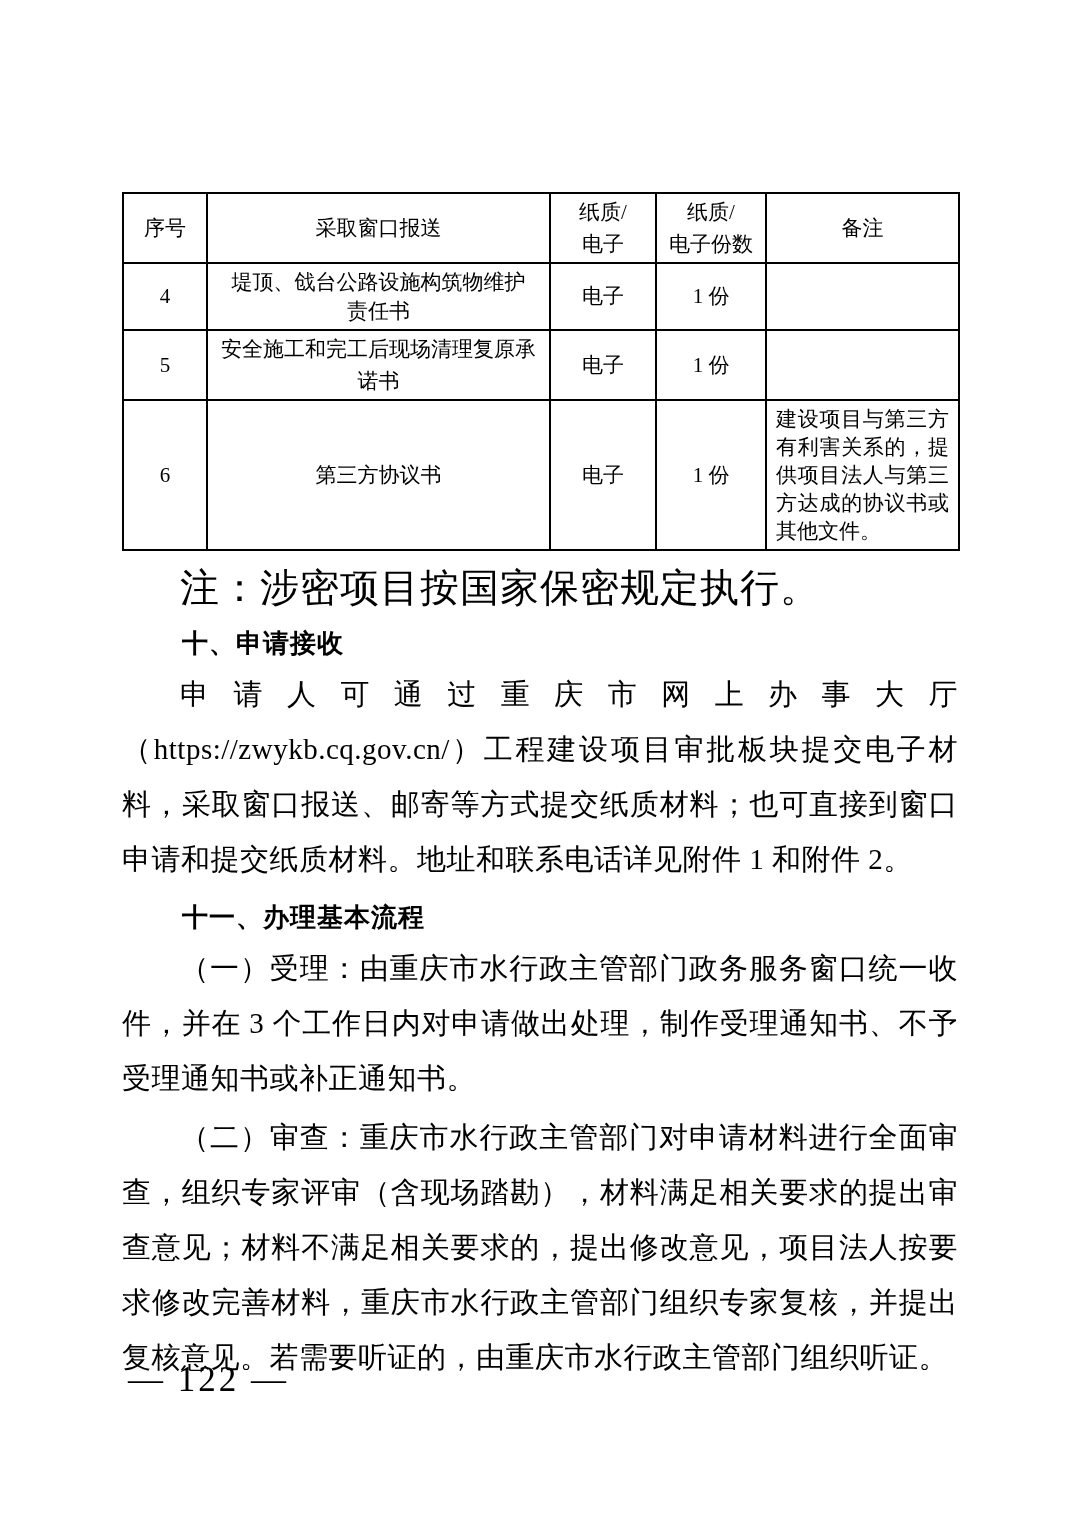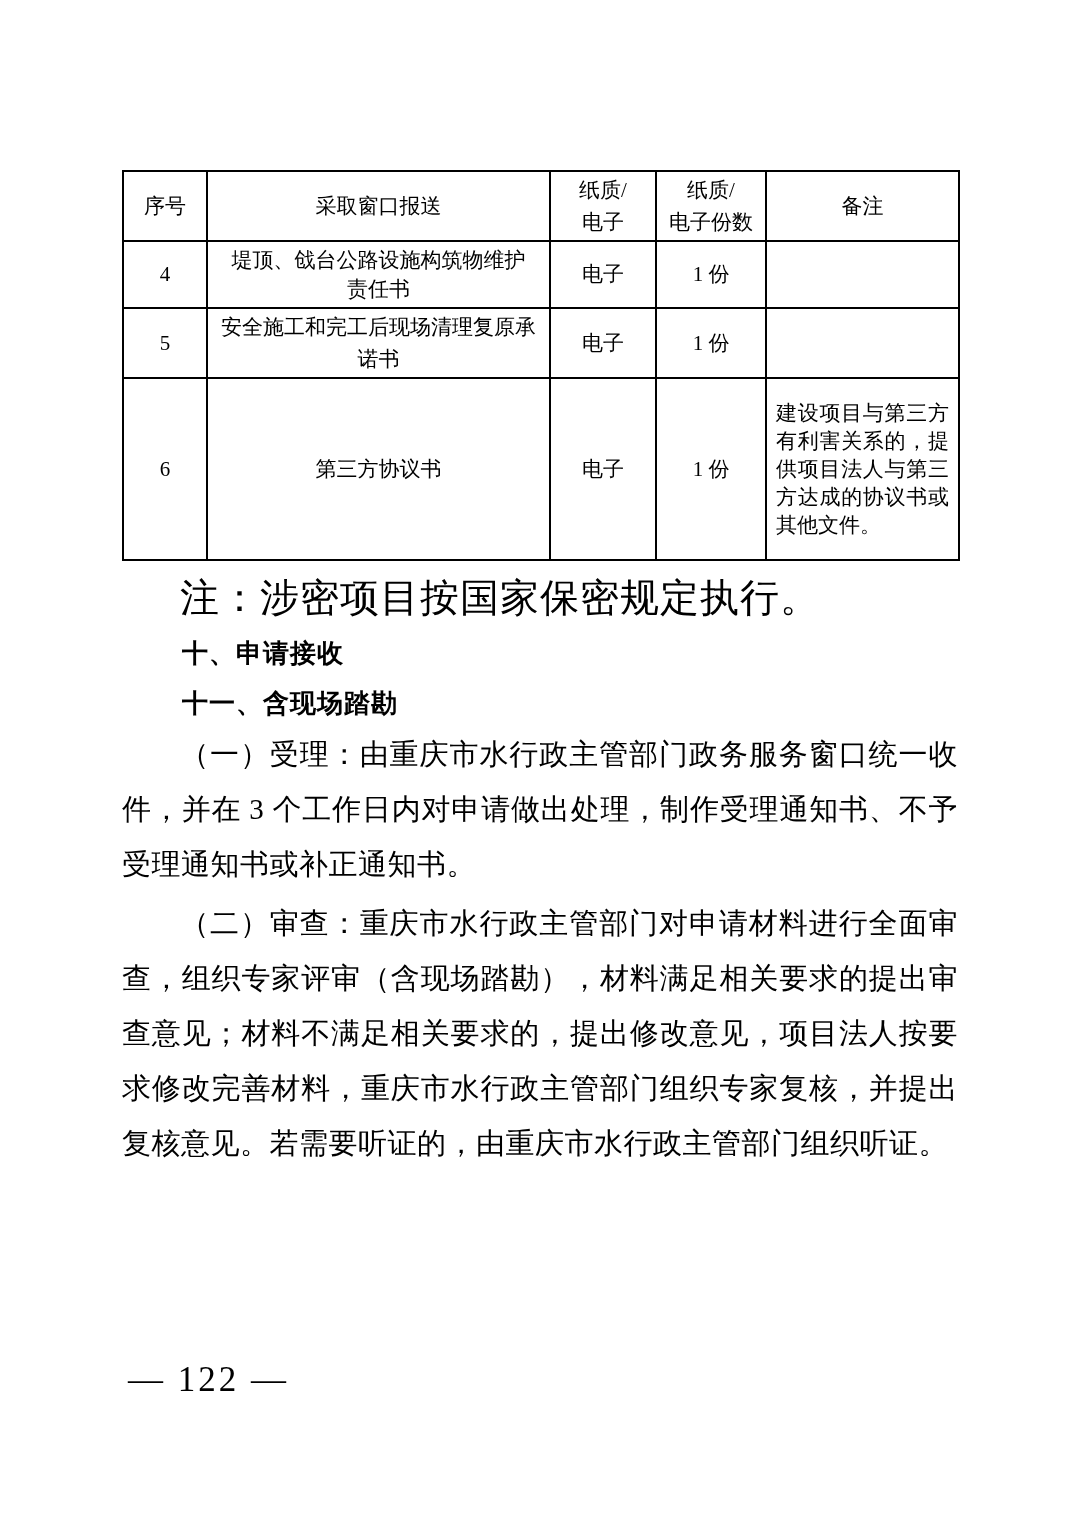--- a/index.html
+++ b/index.html
@@ -7,21 +7,21 @@
     width: 1074px; height: 1520px;
     background: #ffffff;
     color: #000000;
     font-family: "Liberation Serif", "DejaVu Serif", serif;
     position: relative;
     overflow: hidden;
   }
   .content {
     position: absolute;
     left: 122px;
-    top: 170px;
+    top: 192px;
     width: 836px;
   }
   table.materials-table {
     width: 836px;
     border-collapse: collapse;
     table-layout: fixed;
   }
   .materials-table th, .materials-table td {
     border: 2px solid #000000;
     font-weight: normal;
@@ -36,21 +36,21 @@
   tr.hdr   { height: 66px; }
   tr.row-4 { height: 67px; }
   tr.row-4 td { line-height: 29px; }
   tr.row-5 { height: 54px; }
   tr.row-6 { height: 145px; }
   td.remark-filled {
     text-align: justify;
     text-justify: inter-ideograph;
     line-height: 28px;
     font-size: 21px;
-    padding: 20px 9px;
+    padding: 4px 9px;
     white-space: normal;
   }
   .note {
     margin-top: 12px;
     font-size: 39px;
     line-height: 50px;
     text-indent: 58px;
     letter-spacing: 1px;
   }
   h2.sec-heading {
@@ -125,20 +125,21 @@
         <td>电子</td>
         <td>1 份</td>
         <td class="remark-filled">建设项目与第三方有利害关系的，提供项目法人与第三方达成的协议书或其他文件。</td>
       </tr>
     </tbody>
   </table>
 
   <p class="note">注：涉密项目按国家保密规定执行。</p>
 
   <h2 class="sec-heading">十、申请接收</h2>
+  <p class="para">申请人可通过重庆市网上办事大厅（https://zwykb.cq.gov.cn/）工程建设项目审批板块提交电子材料，采取窗口报送、邮寄等方式提交纸质材料；也可直接到窗口申请和提交纸质材料。地址和联系电话详见附件 1 和附件 2。</p>
 
-  <h2 class="sec-heading">十一、含现场踏勘</h2>
+  <h2 class="sec-heading">十一、办理基本流程</h2>
   <p class="para">（一）受理：由重庆市水行政主管部门政务服务窗口统一收件，并在 3 个工作日内对申请做出处理，制作受理通知书、不予受理通知书或补正通知书。</p>
   <p class="para">（二）审查：重庆市水行政主管部门对申请材料进行全面审查，组织专家评审（含现场踏勘），材料满足相关要求的提出审查意见；材料不满足相关要求的，提出修改意见，项目法人按要求修改完善材料，重庆市水行政主管部门组织专家复核，并提出复核意见。若需要听证的，由重庆市水行政主管部门组织听证。</p>
 
 </div>
 
 <div class="page-number">— 122 —</div>
 
 </body></html>

